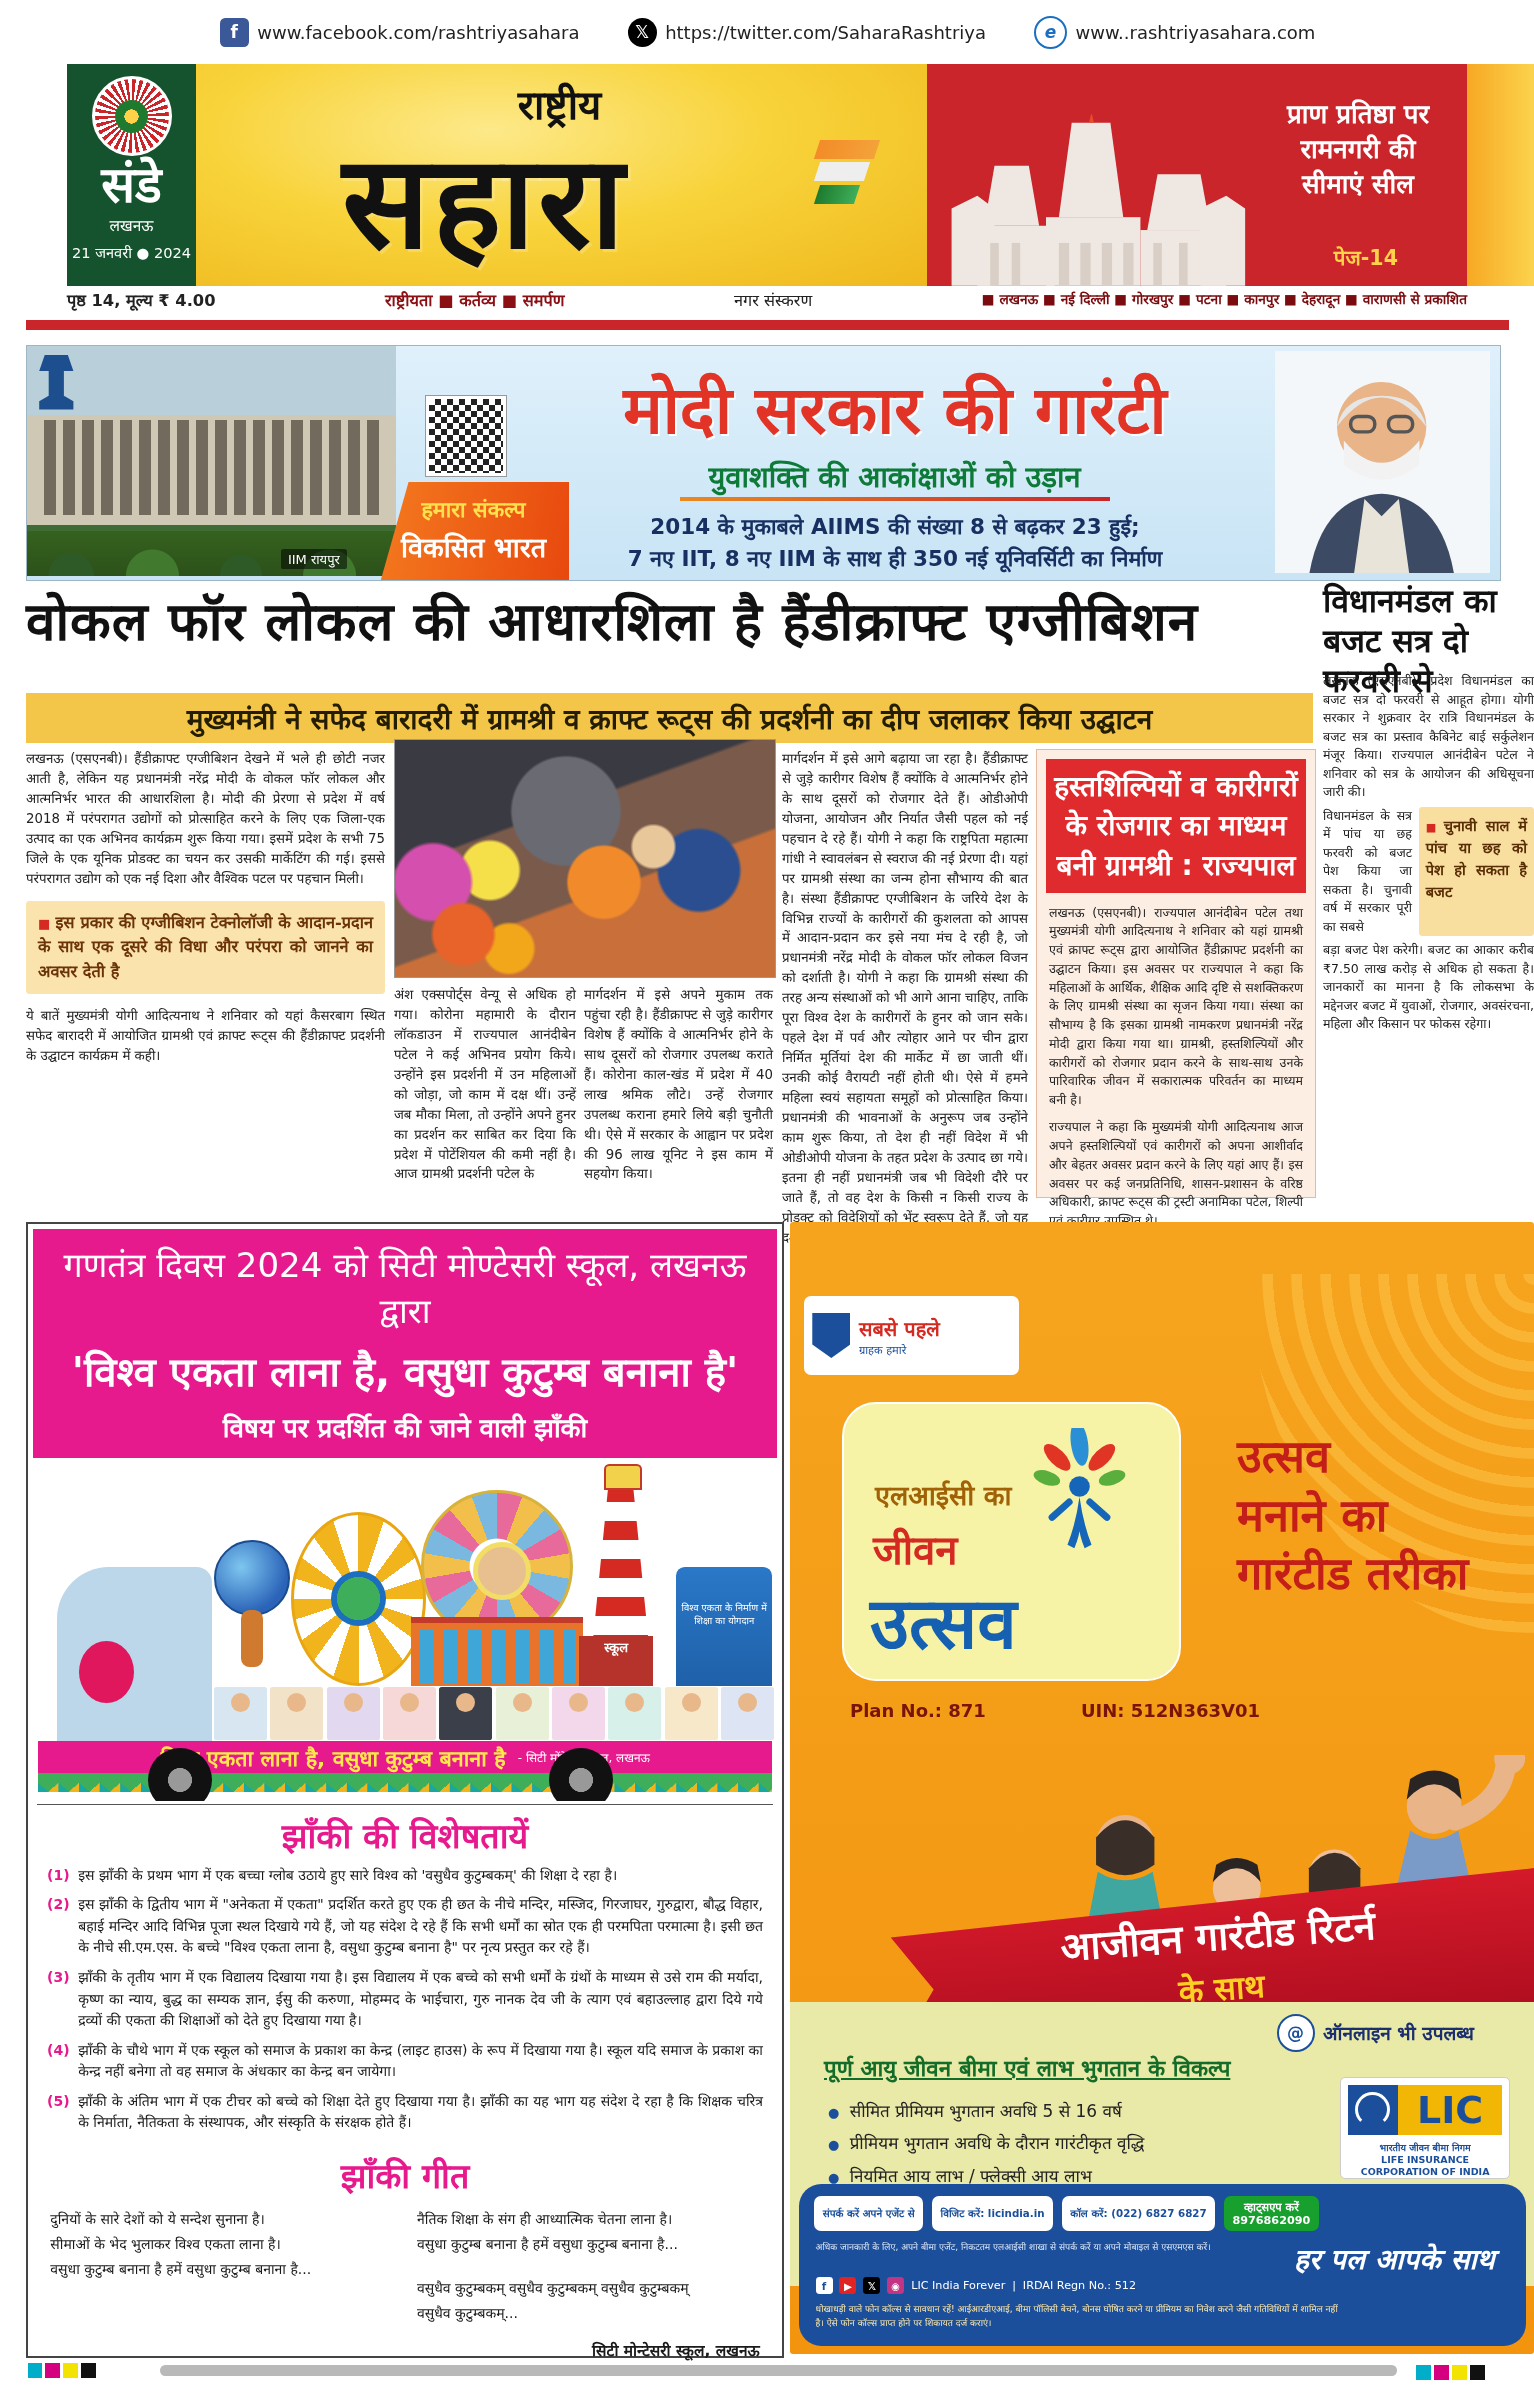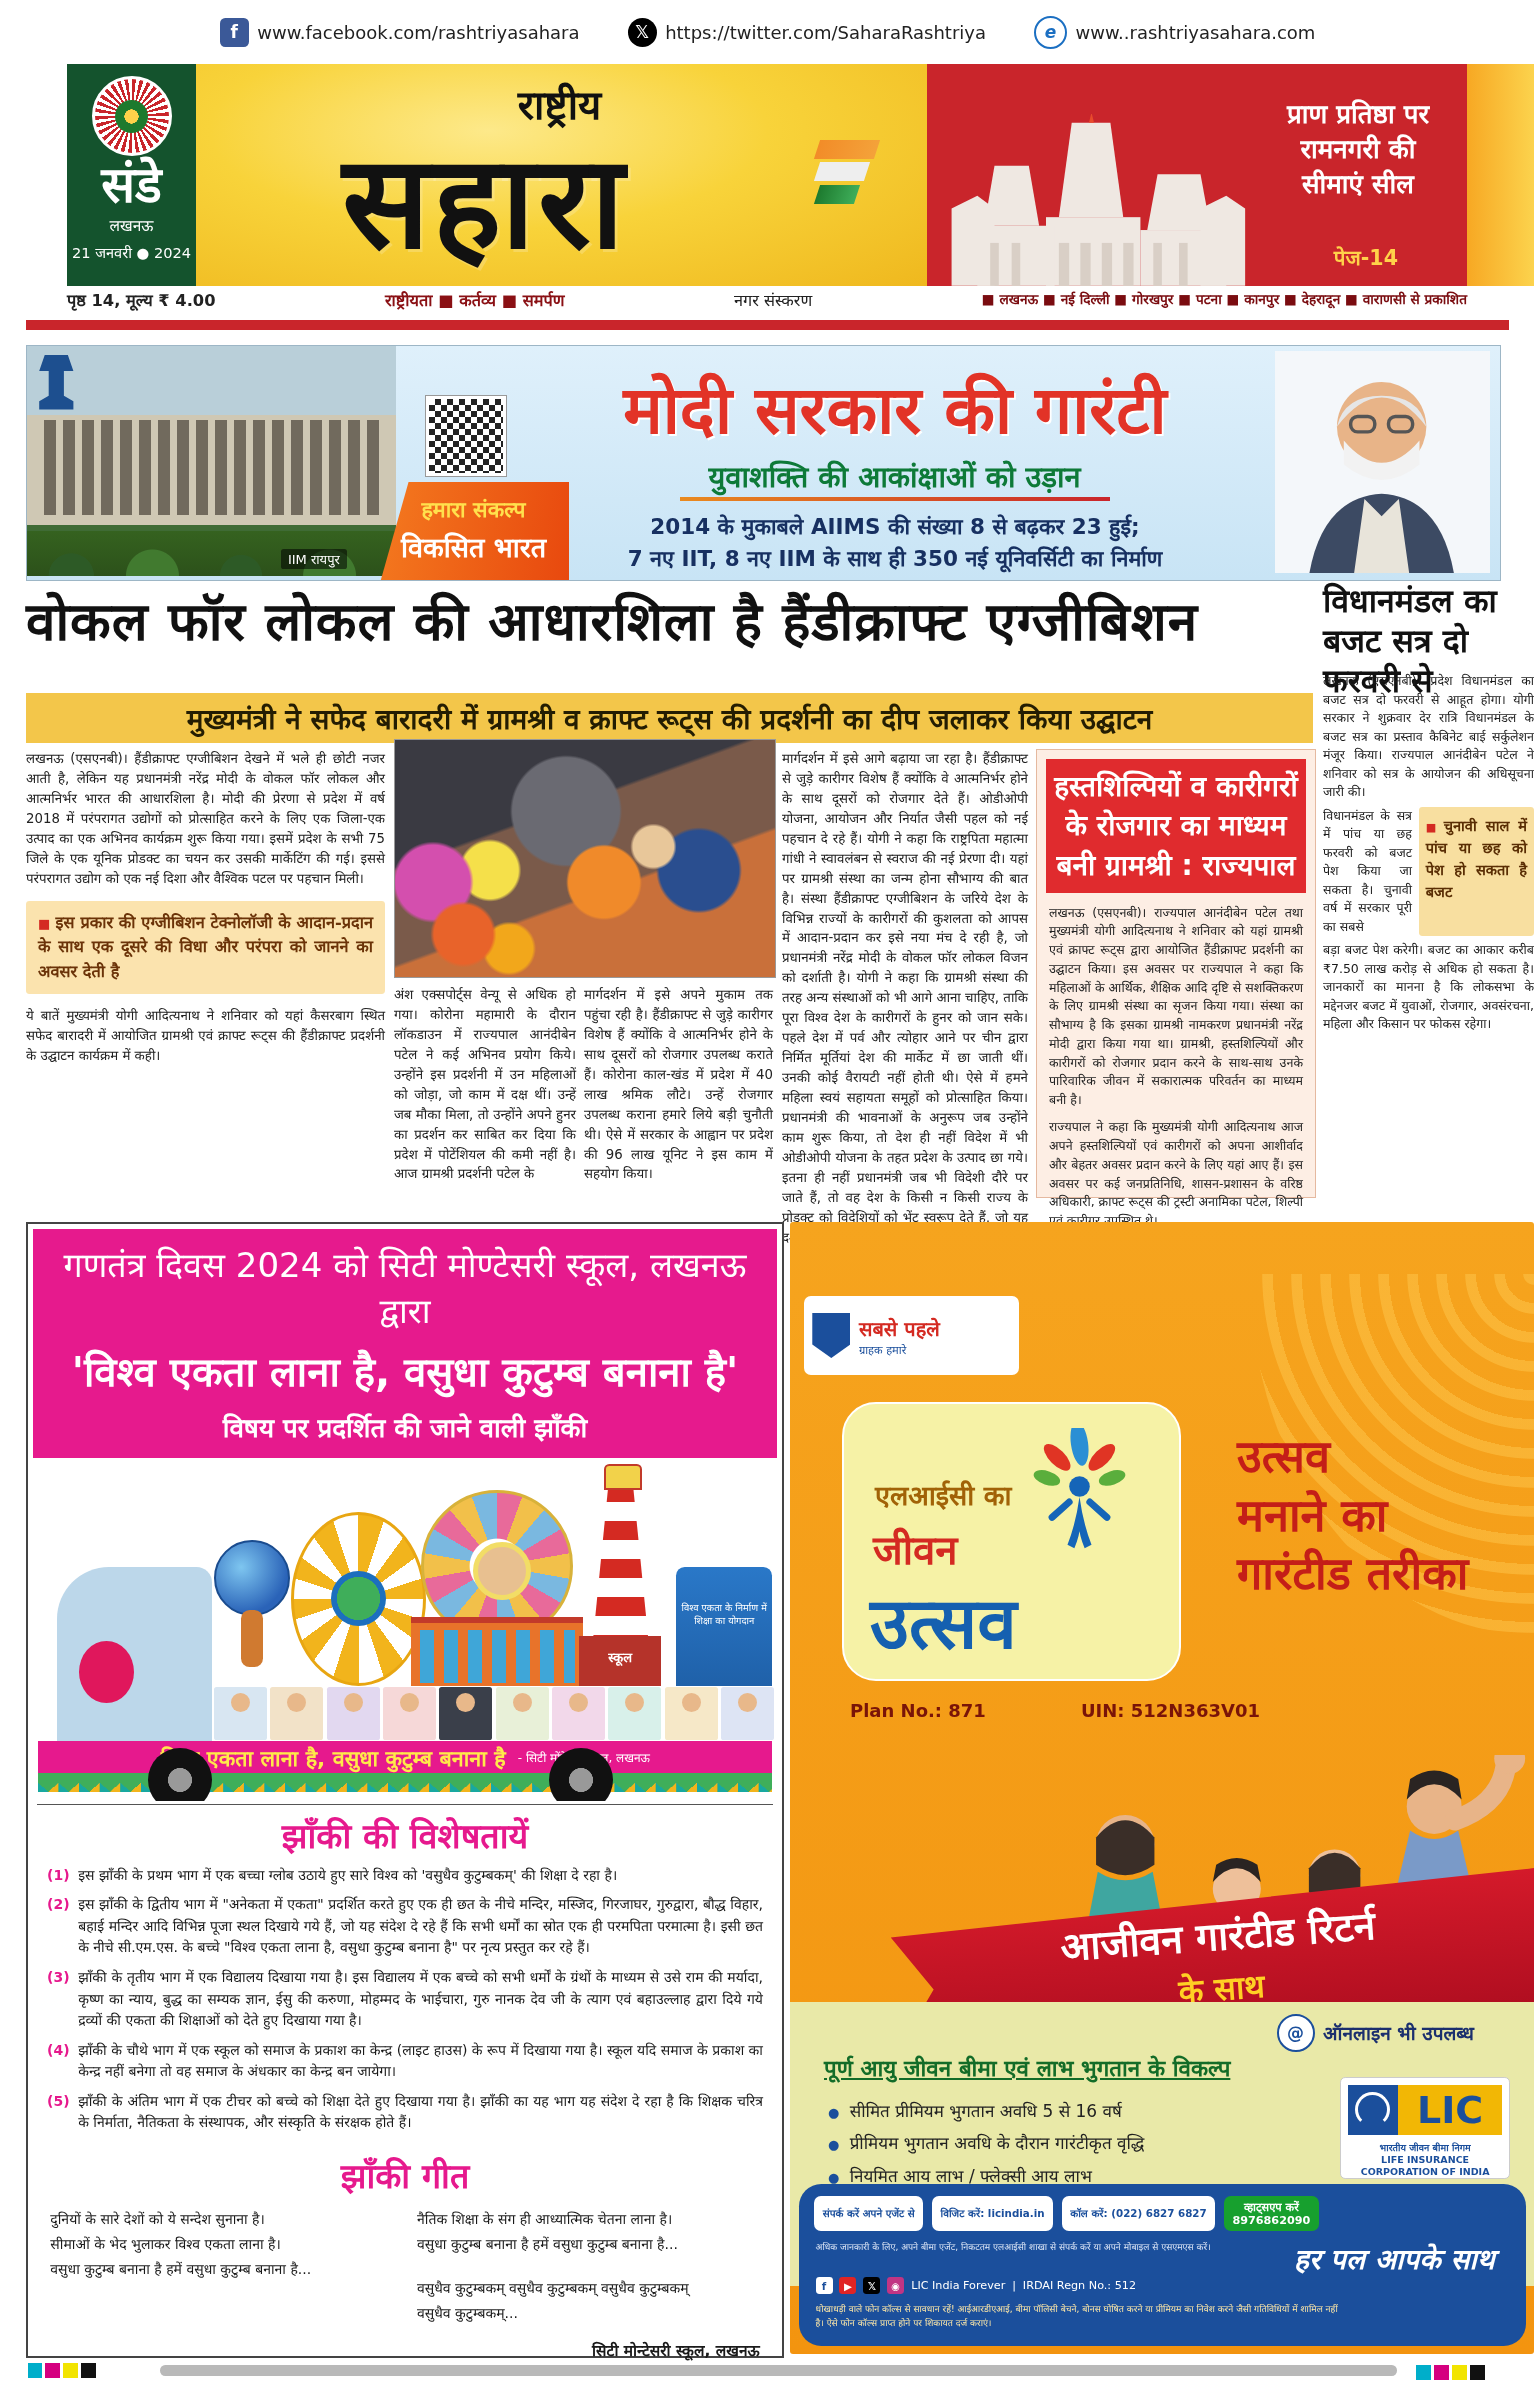--- a/index.html
+++ b/index.html
@@ -110,21 +110,21 @@
   .globe-boy .b{width:22.3px;height:57px;background:#d07a30;margin:-5.2px auto 0;border-radius:8.6px;}
   .wheelA{position:absolute;left:258px;top:48px;width:129px;height:168px;background:repeating-conic-gradient(from 0deg,#f2b41c 0 18deg,#fff 18deg 36deg);border-radius:50%;border:3.4px solid #e8a612;}
   .wheelA::after{content:"";position:absolute;left:50%;top:50%;width:55px;height:55px;margin:-27.5px;border-radius:50%;background:radial-gradient(circle,#3fae5a 0 55%,#1c6fbe 56%);}
   .wheelB{position:absolute;left:388px;top:26px;width:146px;height:146px;border-radius:50%;
      background:radial-gradient(circle,#fff 0 26%,transparent 27%),repeating-conic-gradient(#e86a9a 0 20deg,#f2c04a 20deg 40deg,#7ab8e0 40deg 60deg);border:3.4px solid #d8b23a;}
   .wheelB::after{content:"";position:absolute;left:50%;top:50%;width:48px;height:48px;margin:-24px;border-radius:50%;background:#e8c090;border:5.2px solid #f2dd66;}
   .school{position:absolute;left:378px;top:153px;width:172px;height:67px;background:#e8732a;border-top:6.9px solid #c23a2a;}
   .school .wins{position:absolute;inset:6.9px 8.6px;background:repeating-linear-gradient(90deg,#3fa6d8 0 13.7px,#e8732a 13.7px 24px);}
   .lighth{position:absolute;left:560px;top:19px;width:55px;height:155px;background:repeating-linear-gradient(#d42a22 0 19px,#fff 19px 38px);clip-path:polygon(28% 0,72% 0,100% 100%,0 100%);}
   .lighth-top{position:absolute;left:571px;top:0px;width:34px;height:22.3px;background:#f2d24a;border:2.6px solid #c23a2a;border-radius:5.2px 5.2px 0 0;}
-  .lbase{position:absolute;left:546px;top:172px;width:82px;height:50px;background:#b5332a;color:#fff;font-size:13px;font-weight:bold;text-align:center;padding-top:12px;}
+  .lbase{position:absolute;left:546px;top:172px;width:74px;height:50px;background:#b5332a;color:#fff;font-size:13px;font-weight:bold;text-align:center;padding-top:2px;}
   .bluestack{position:absolute;left:643px;top:103px;width:96px;height:119px;background:linear-gradient(#2a78c8,#1c5aa0);border-radius:8.6px;color:#fff;font-size:9.5px;text-align:center;padding-top:34px;}
   .kidstrip{position:absolute;left:179px;top:222px;width:560px;height:53px;background:#fff;display:flex;gap:3.4px;padding:1.7px;}
   .kid{flex:1;border-radius:2.6px;position:relative;}
   .kid::after{content:"";position:absolute;left:50%;top:5.2px;width:19px;height:19px;margin-left:-9.5px;border-radius:50%;background:#e8b88a;}
   .pinkbanner{position:absolute;left:5.2px;top:277px;width:734px;height:33px;background:#e6198d;color:#fff;display:flex;align-items:center;justify-content:center;gap:12px;}
   .pinkbanner .slog{font-size:21.5px;font-weight:bold;color:#ffe94a;}
   .pinkbanner .cred{font-size:12px;color:#fff;}
   .bunting{position:absolute;left:5.2px;top:309px;width:734px;height:19px;
      background:linear-gradient(45deg,#18a8a0 25%,transparent 25%) 0 0/20.6px 19px,linear-gradient(-45deg,#f2b41c 25%,transparent 25%) 0 0/20.6px 19px,#3fae5a;}
   .wheel{position:absolute;top:284px;width:64px;height:64px;border-radius:50%;background:radial-gradient(circle,#999 0 26%,#111 27%);}

